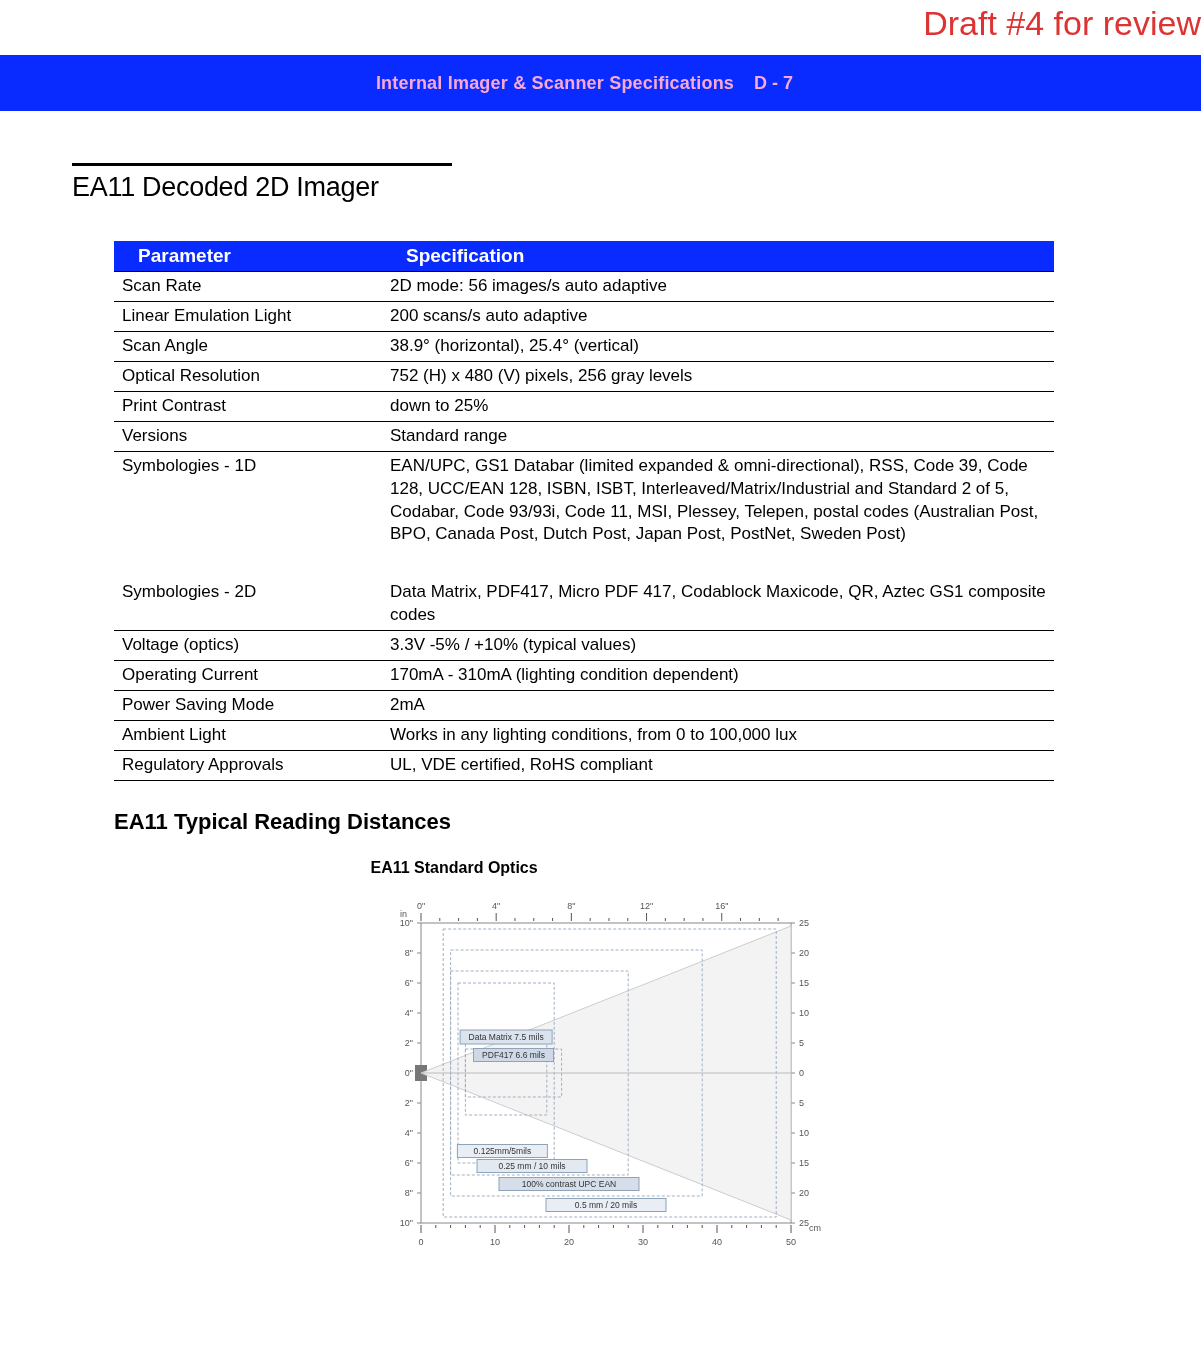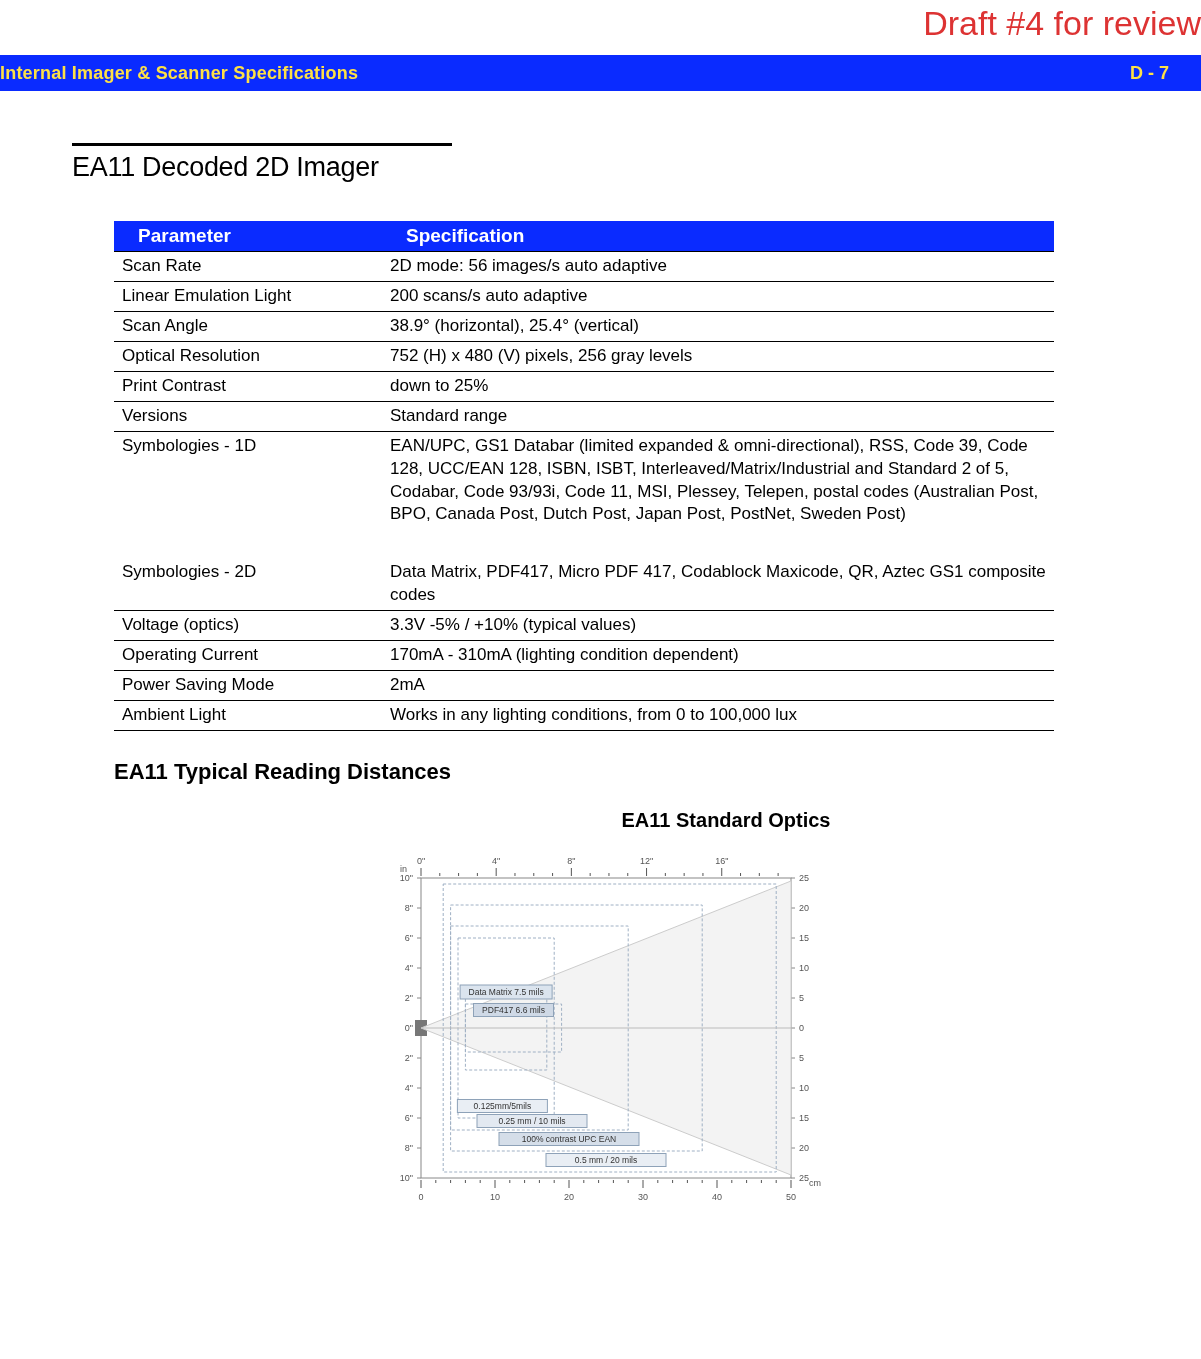--- a/index.html
+++ b/index.html
@@ -12,25 +12,25 @@
   }
   .watermark {
     text-align: right;
     font-size: 34px;
     color: #d33;
     padding: 4px 0 12px 0;
     font-family: Arial, sans-serif;
   }
   .header-bar {
     background: #0a2bff;
-    height: 36px;
-    color: #fde047;
+    height: 56px;
+    color: #f9a8d4;
     display: flex;
     align-items: center;
-    justify-content: space-between;
+    justify-content: center;
     padding-right: 32px;
   }
   .header-title {
     font-weight: bold;
     font-family: "Arial Narrow", Arial, sans-serif;
     font-size: 18px;
     letter-spacing: 0.2px;
   }
   .header-page {
     font-weight: bold;
@@ -86,22 +86,22 @@
     border-bottom: none;
   }
   .col-param { width: 220px; }
   .chart-wrap {
     margin: 0 auto;
     width: 460px;
   }
   .chart-title {
     font-family: "Arial Narrow", Arial, sans-serif;
     font-weight: bold;
-    font-size: 20px;
-    text-align: right;
+    font-size: 16px;
+    text-align: left;
     margin-bottom: 6px;
   }
   svg text { font-family: Arial, sans-serif; }
 </style>
 </head>
 <body>
 
 <div class="watermark">Draft #4 for review</div>
 
 <div class="header-bar">
@@ -165,20 +165,24 @@
           <td class="col-param">Operating Current</td>
           <td>170mA - 310mA (lighting condition dependent)</td>
         </tr>
         <tr>
           <td class="col-param">Power Saving Mode</td>
           <td>2mA</td>
         </tr>
         <tr>
           <td class="col-param">Ambient Light</td>
           <td>Works in any lighting conditions, from 0 to 100,000 lux</td>
+        </tr>
+        <tr>
+          <td class="col-param">Regulatory Approvals</td>
+          <td>UL, VDE certified, RoHS compliant</td>
         </tr>
       </tbody>
   </table>
 
   <h2 class="h2">EA11 Typical Reading Distances</h2>
 
   <div class="chart-wrap">
     <div class="chart-title">EA11 Standard Optics</div>
     <svg id="chart-svg" width="460" height="380">
         <rect x="50" y="40" width="370" height="300" fill="none" stroke="#888" stroke-width="1"></rect>

